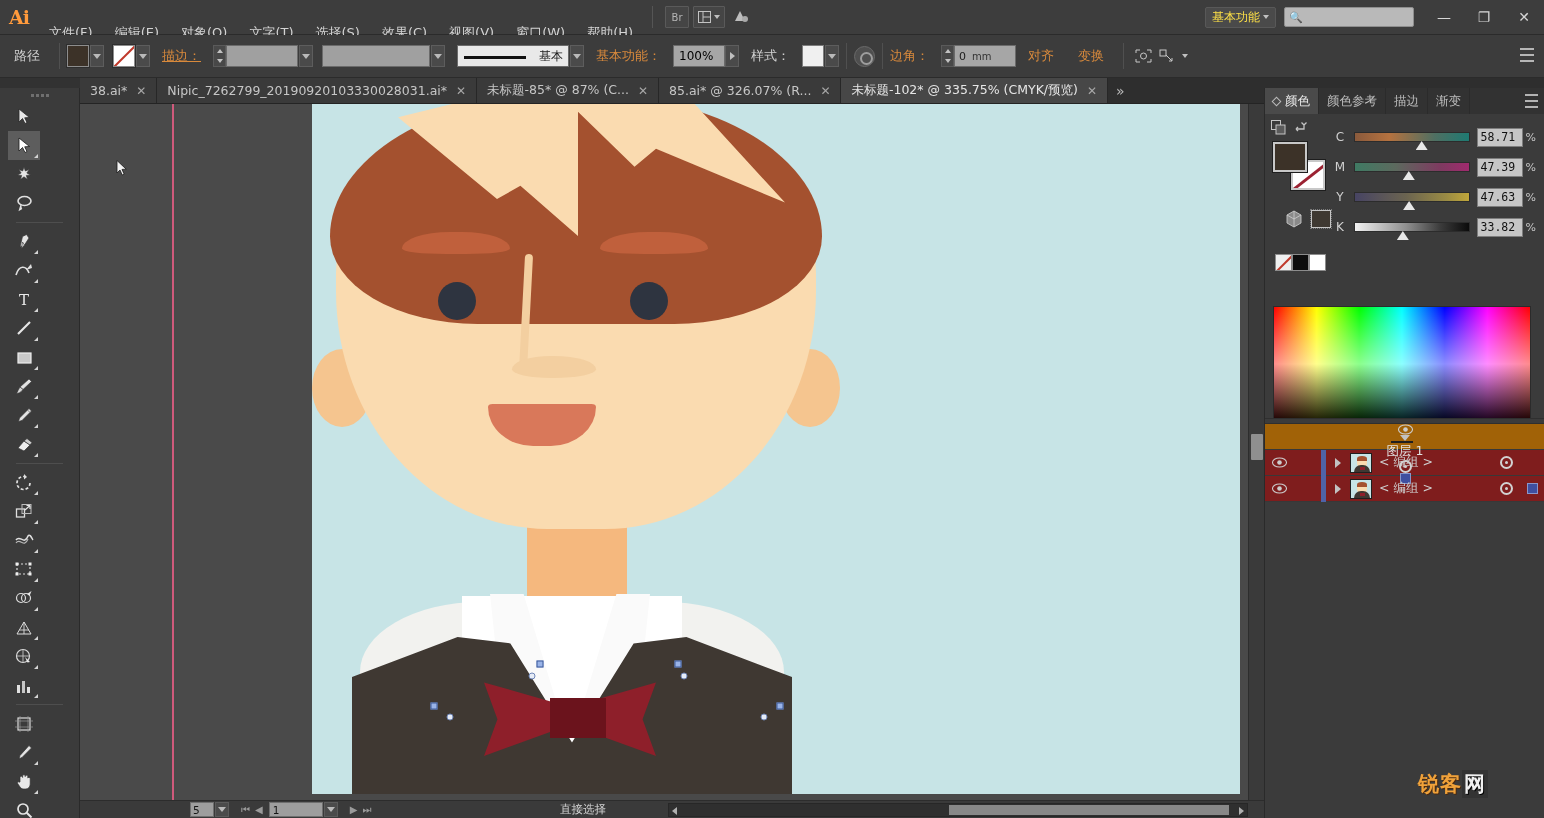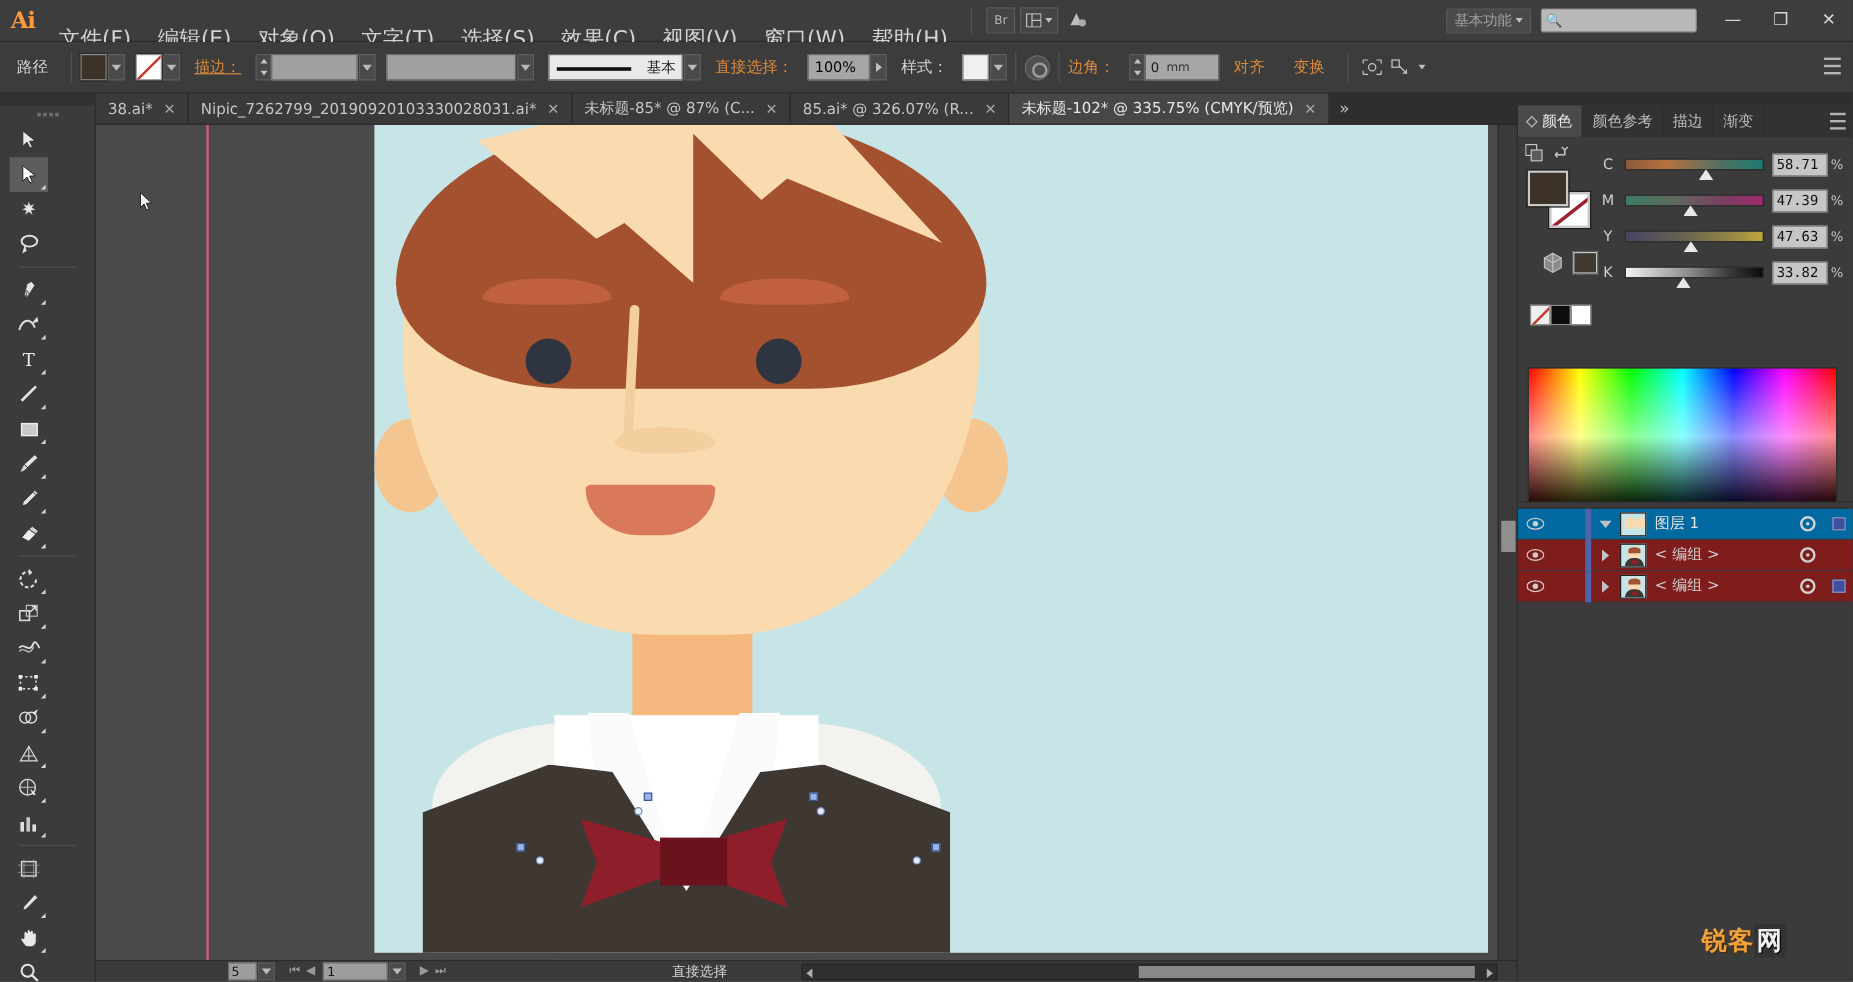--- a/index.html
+++ b/index.html
@@ -18,35 +18,35 @@
     background: #3d3d3d; display: flex; align-items: center;
     border-bottom: 1px solid #2b2b2b;
   }
   .ai-logo {
     width: 38px; height: 35px; display: flex; align-items: center; justify-content: center;
     font-weight: bold; font-size: 19px; color: #ff9a3c;
     font-family: "DejaVu Serif", "Liberation Serif", serif;
     letter-spacing: -1px;
   }
   .menu-item {
-    padding: 0 11px; height: 35px; line-height: 35px; font-size: 18px;
+    padding: 0 11px; height: 35px; line-height: 35px; font-size: 13px;
     color: #d4d4d4; cursor: default; white-space: nowrap; margin-top: 31px;
   }
   .mb-sep { width: 1px; height: 22px; background: #555; margin: 0 8px; }
   .mb-iconbtn {
     width: 24px; height: 22px; border: 1px solid #5a5a5a; background: #454545;
     display: flex; align-items: center; justify-content: center; margin-left: 4px;
     font-size: 10px; color: #b5b5b5; border-radius: 1px;
   }
   .mb-iconbtn.wide { width: 32px; }
   .caret-sm { width: 0; height: 0; border-left: 3px solid transparent; border-right: 3px solid transparent; border-top: 4px solid #c0c0c0; margin-left: 3px; }
   .spacer { flex: 1; }
   .workspace-sel {
     height: 21px; display: flex; align-items: center; padding: 0 6px;
-    font-size: 12px; color: #a3a3a3; border: 1px solid #585858; background: #4a4a4a;
+    font-size: 12px; color: #fde047; border: 1px solid #585858; background: #4a4a4a;
     border-radius: 2px; margin-right: 8px;
   }
   .search-box {
     width: 130px; height: 20px; background: #b9b9b9; border: 1px solid #8e8e8e;
     border-radius: 2px; display: flex; align-items: center; padding: 0 4px; margin-right: 10px;
   }
   .search-box .mag { font-size: 11px; color: #4a4a4a; }
   .win-btn {
     width: 40px; height: 35px; display: flex; align-items: center; justify-content: center;
     font-size: 14px; color: #d6d6d6;
@@ -367,21 +367,21 @@
     background:
       linear-gradient(to bottom, rgba(255,255,255,0) 0%, rgba(255,255,255,0.55) 50%, rgba(0,0,0,0.9) 100%),
       linear-gradient(to right, #ff0000, #ffff00, #00ff00, #00ffff, #0000ff, #ff00ff, #ff0000);
   }
 
   .layers-section { position: absolute; left: 0; top: 336px; width: 280px; bottom: 0; }
   .layer-row {
     display: flex; align-items: center; height: 26px; background: #7f1d1d;
     border-bottom: 1px solid #383838; font-size: 12.5px; color: #dcdcdc;
   }
-  .layer-row.selected { background: #0369a1; }
+  .layer-row.selected { background: #a16207; flex-direction: column; }
   .lr-eye {
     width: 28px; display: flex; align-items: center; justify-content: center; color: #c9c9c9;
   }
   .lr-lock { width: 28px; display: flex; align-items: center; justify-content: center; color: #c9c9c9; }
   .lr-colbar { width: 5px; height: 26px; background: #4f63a8; }
   .lr-twist { width: 24px; display: flex; align-items: center; justify-content: center; }
   .tri-dn { width: 0; height: 0; border-left: 5px solid transparent; border-right: 5px solid transparent; border-top: 6px solid #c2c2c2; }
   .tri-rt { width: 0; height: 0; border-top: 5px solid transparent; border-bottom: 5px solid transparent; border-left: 6px solid #c2c2c2; }
   .lr-thumb {
     width: 22px; height: 20px; border: 1px solid #1f1f1f; margin-right: 7px; position: relative; overflow: hidden;
@@ -541,21 +541,21 @@
       </div>
     <div style="width:12px"></div>
     <div class="stroke-profile">
       <span class="line"></span>
       <span>基本</span>
     </div>
     <div class="drop-btn">
         <span class="caret-dn"></span>
       </div>
     <div style="width:12px"></div>
-    <div class="cb-label orange2">直接选择：</div>
+    <div class="cb-label orange2">基本功能：</div>
     <div class="opacity-field">100%</div>
     <div class="arrow-right-btn">
         <span class="caret-rt"></span>
       </div>
     <div style="width:12px"></div>
     <div class="cb-label">样式：</div>
     <div class="style-swatch"></div>
     <div class="drop-btn">
         <span class="caret-dn"></span>
       </div>

